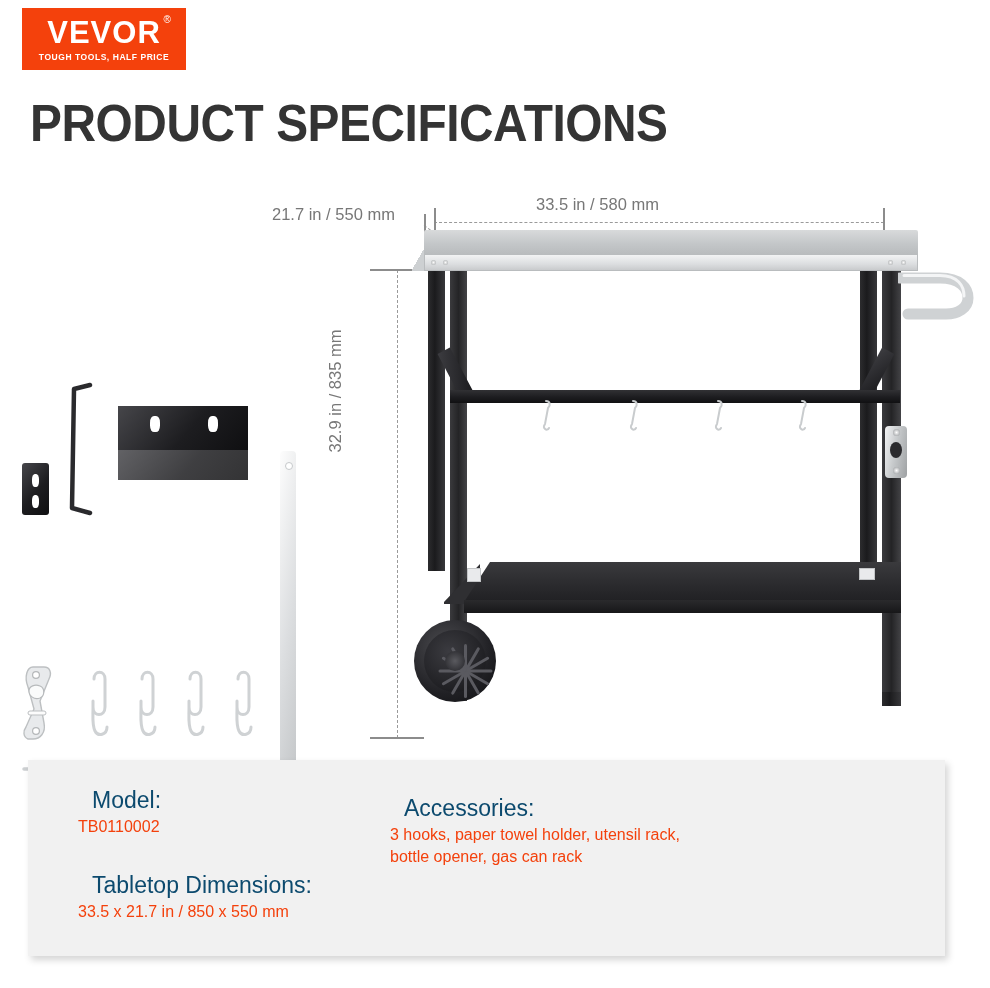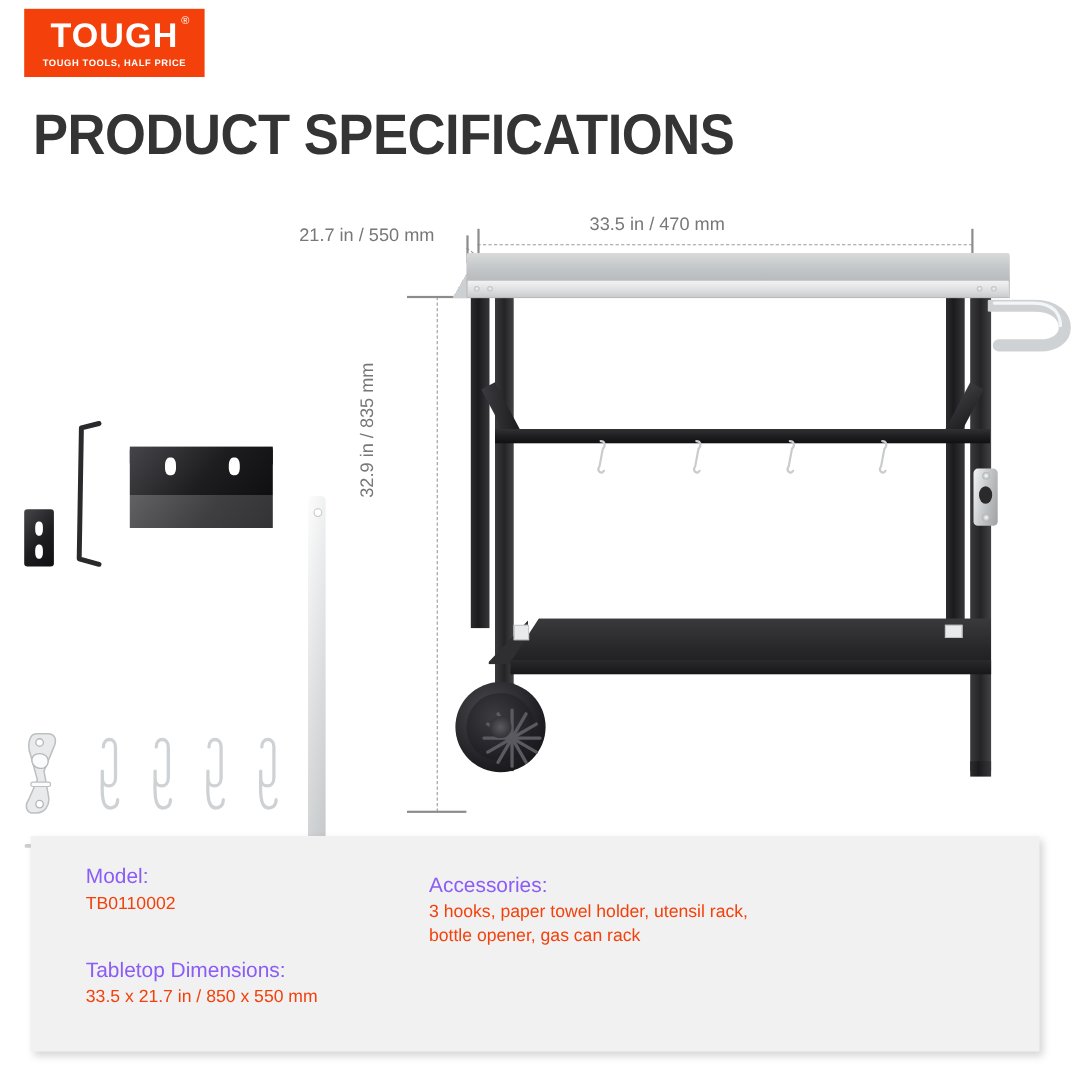--- a/index.html
+++ b/index.html
@@ -95,41 +95,41 @@
   .blk{position:absolute;background:linear-gradient(130deg,#46464a,#1d1d20 55%,#0f0f11);}
   .slot{position:absolute;background:#fff;border-radius:40%;}
   .silver{position:absolute;background:linear-gradient(100deg,#fdfdfd,#dcdee0 45%,#b9bcbe);}
 
   .shook{position:absolute;width:26px;height:78px;}
 
   
   .spec-panel{position:absolute;left:28px;top:760px;width:917px;height:196px;
     background:#f1f1f1;box-shadow:3px 4px 7px rgba(0,0,0,.17);}
   .spec-col{position:absolute;}
-  .spec-h{color:#8b5cf6;font-size:19px;line-height:1.35;white-space:nowrap;}
+  .spec-h{color:#0c4a6e;font-size:23px;line-height:1.35;white-space:nowrap;margin-left:14px;}
   .spec-v{color:#f4410c;font-size:16px;line-height:1.35;}
   .nowrap{white-space:nowrap;}
 </style>
 </head>
 <body>
 
 <div id="stage">
 
   <div class="logo">
     <div class="logo-word">
-      <span>TOUGH</span><span class="logo-reg">®</span>
+      <span>VEVOR</span><span class="logo-reg">®</span>
     </div>
     <div class="logo-tag">TOUGH TOOLS, HALF PRICE</div>
   </div>
 
   <div class="page-title">PRODUCT SPECIFICATIONS</div>
 
   <div class="diagram">
 
-    <div class="dim-label dim-top">33.5 in / 470 mm</div>
+    <div class="dim-label dim-top">33.5 in / 580 mm</div>
     <div class="dash-h" style="left:434px;top:47px;width:450px;"></div>
     <div class="tick-v" style="left:434px;top:33px;height:29px;"></div>
     <div class="tick-v" style="left:883px;top:33px;height:29px;"></div>
 
     <div class="dim-label dim-depth">21.7 in / 550 mm</div>
     <div class="dash-diag" style="left:424px;top:50px;width:48px;transform:rotate(35deg);"></div>
     <div class="tick-v" style="left:424px;top:39px;height:25px;"></div>
     <div class="tick-v" style="left:461px;top:60px;height:25px;"></div>
 
     <div class="dim-label dim-height">32.9 in / 835 mm</div>

